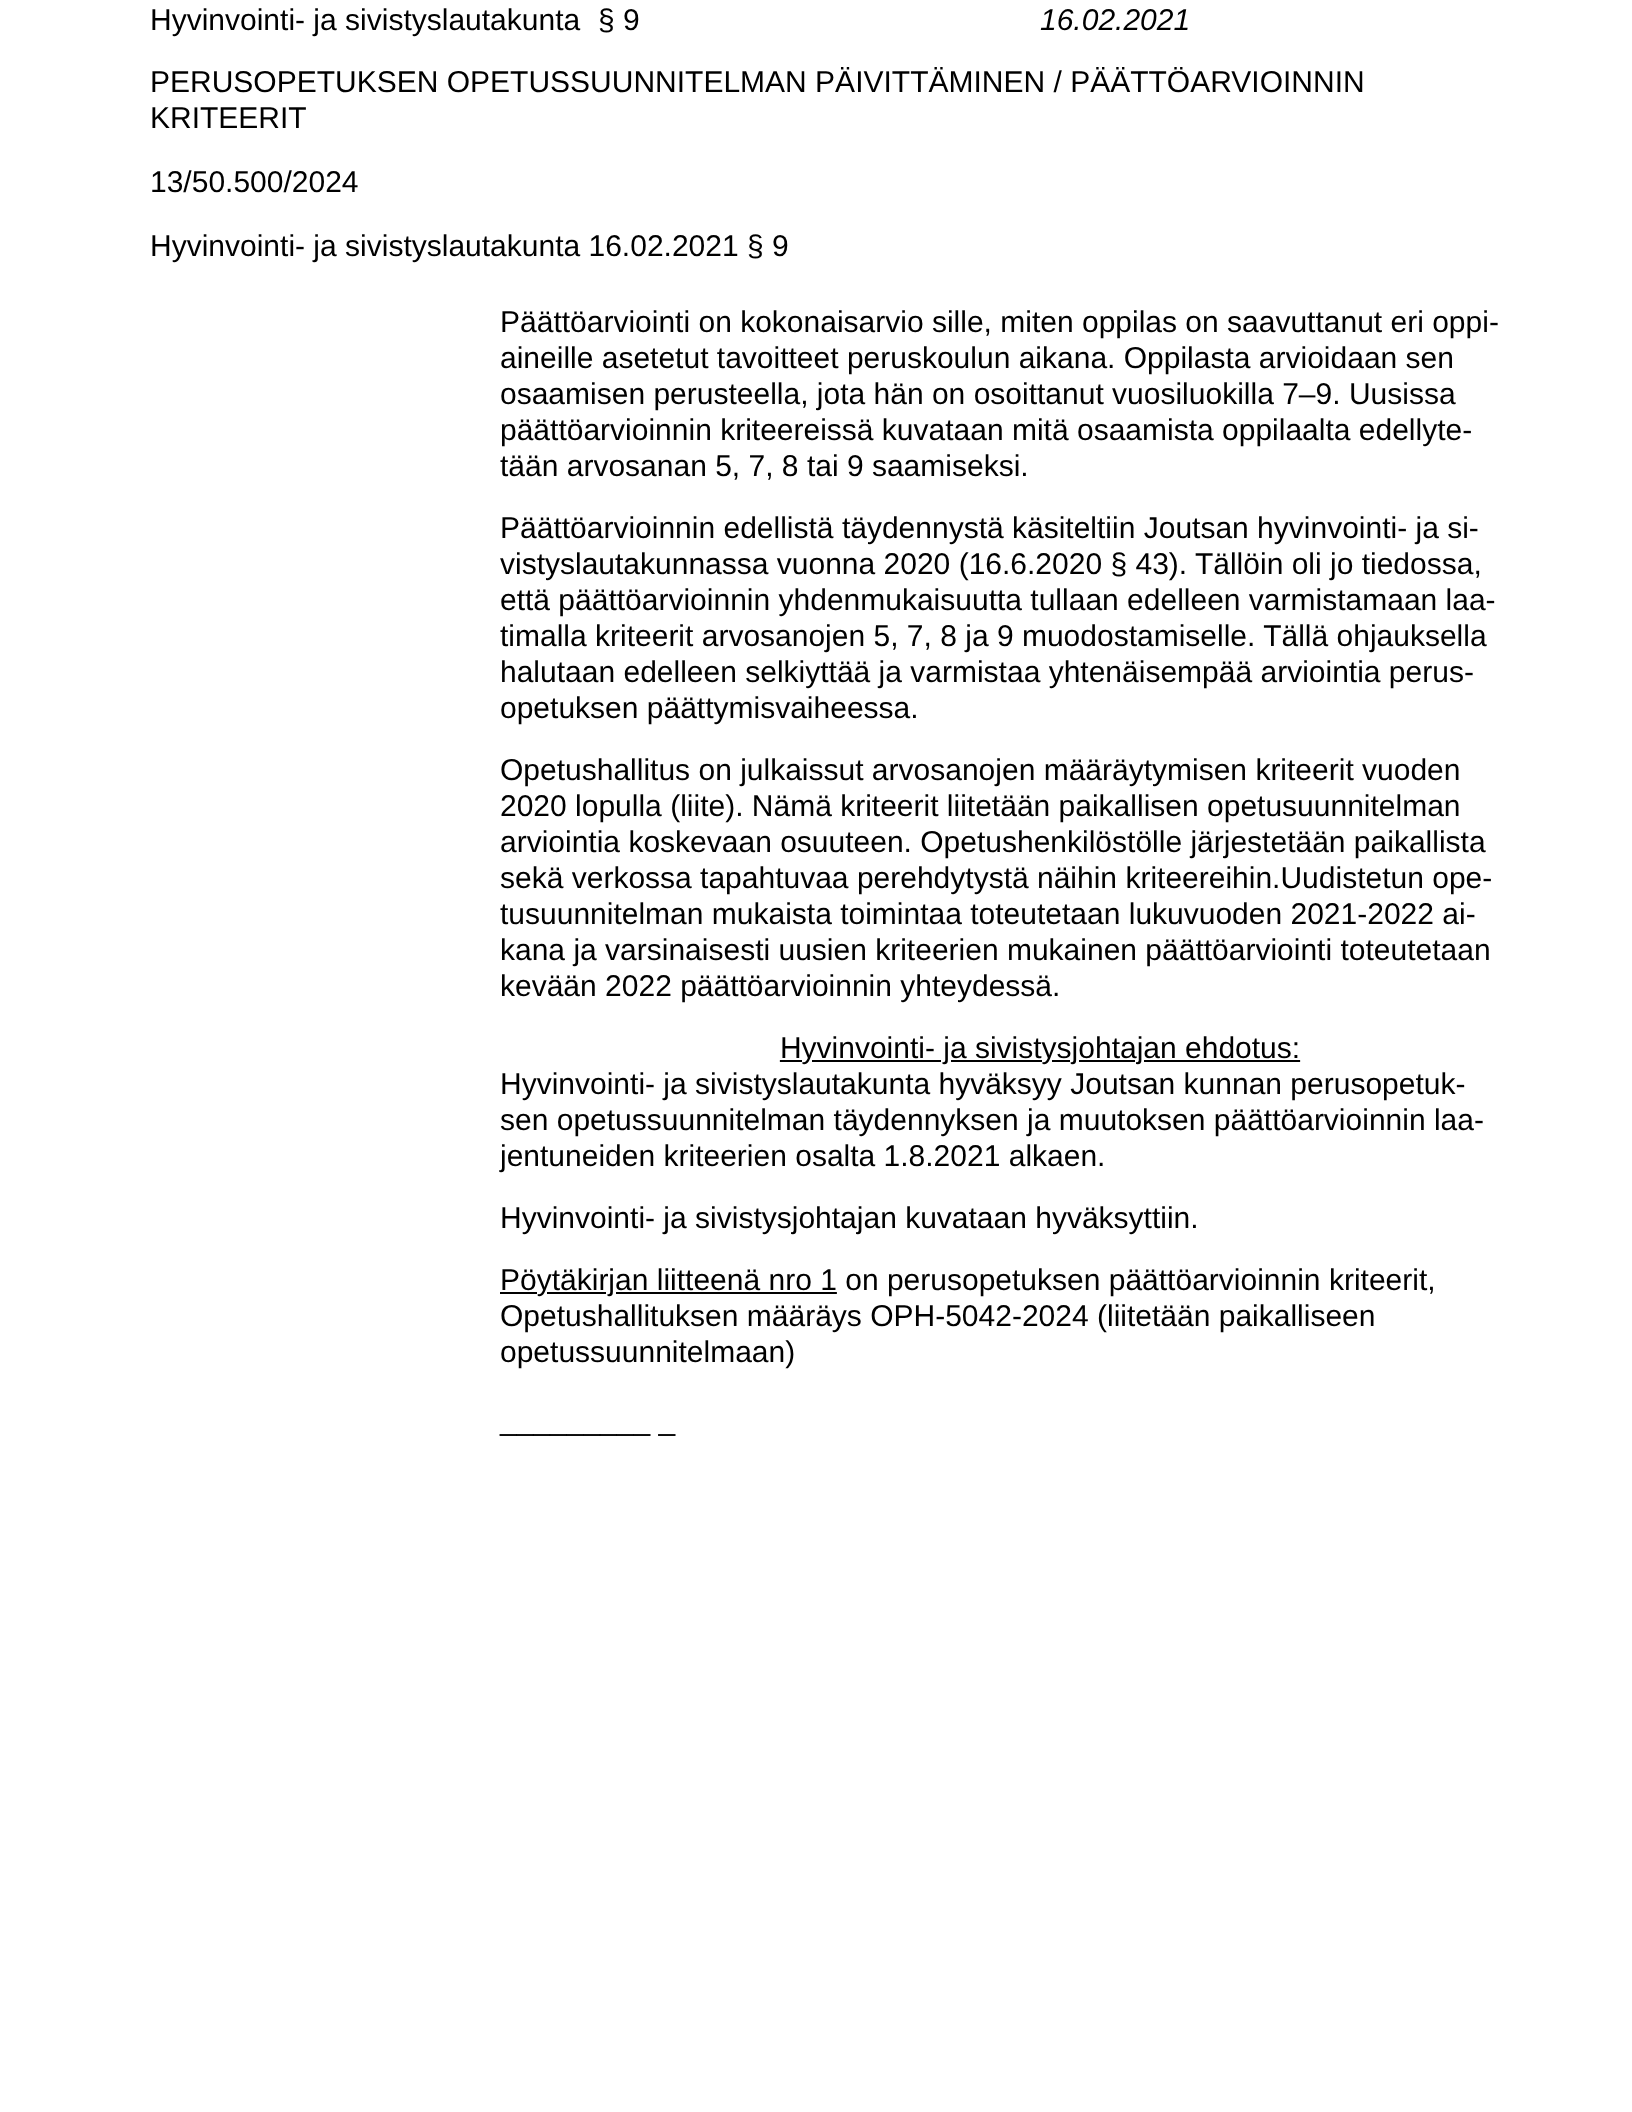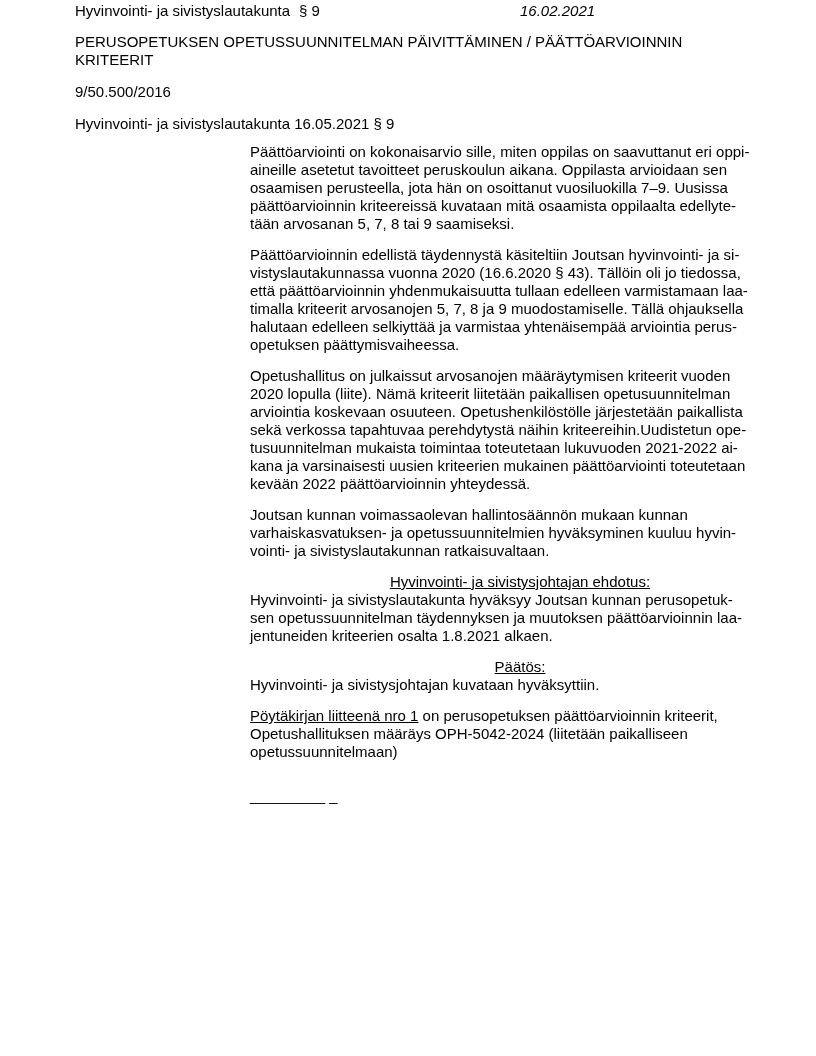--- a/index.html
+++ b/index.html
@@ -14,70 +14,66 @@
     line-height: 18px;
     overflow: hidden;
   }
   .abs { position: absolute; white-space: pre-line; }
   .doc-header-committee { top: 2px; left: 75px; }
   .doc-header-mark { top: 2px; left: 299px; }
   .doc-header-date { top: 2px; left: 520px; font-style: italic; }
   .doc-title { top: 33px; left: 75px; width: 660px; }
   .diary-number { top: 83px; left: 75px; }
   .section-header { top: 115px; left: 75px; }
-  .doc-body { position: absolute; top: 143px; left: 250px; width: 540px; }
+  .doc-body { position: absolute; top: 153px; left: 250px; width: 540px; }
   .doc-body p { margin: 0 0 13px 0; white-space: pre-line; }
   .underlined { text-decoration: underline; text-align: center; }
-  .sig-line { margin-top: 26px; white-space: pre; }
+  .sig-line { margin-top: 16px; white-space: pre; }
 </style>
 </head>
 <body>
 
 <div class="page">
 
   <div class="abs doc-header-committee">Hyvinvointi- ja sivistyslautakunta</div>
   <div class="abs doc-header-mark">§ 9</div>
   <div class="abs doc-header-date">16.02.2021</div>
 
   <div class="abs doc-title">PERUSOPETUKSEN OPETUSSUUNNITELMAN PÄIVITTÄMINEN / PÄÄTTÖARVIOINNIN
 KRITEERIT</div>
 
-  <div class="abs diary-number">9/50.500/2016</div>
+  <div class="abs diary-number">13/50.500/2024</div>
 
-  <div class="abs section-header">Hyvinvointi- ja sivistyslautakunta 16.05.2021 § 9</div>
+  <div class="abs section-header">Hyvinvointi- ja sivistyslautakunta 16.02.2021 § 9</div>
 
   <div class="doc-body">
     <p>Päättöarviointi on kokonaisarvio sille, miten oppilas on saavuttanut eri oppi-
 aineille asetetut tavoitteet peruskoulun aikana. Oppilasta arvioidaan sen
 osaamisen perusteella, jota hän on osoittanut vuosiluokilla 7–9. Uusissa
 päättöarvioinnin kriteereissä kuvataan mitä osaamista oppilaalta edellyte-
 tään arvosanan 5, 7, 8 tai 9 saamiseksi.</p>
     <p>Päättöarvioinnin edellistä täydennystä käsiteltiin Joutsan hyvinvointi- ja si-
 vistyslautakunnassa vuonna 2020 (16.6.2020 § 43). Tällöin oli jo tiedossa,
 että päättöarvioinnin yhdenmukaisuutta tullaan edelleen varmistamaan laa-
 timalla kriteerit arvosanojen 5, 7, 8 ja 9 muodostamiselle. Tällä ohjauksella
 halutaan edelleen selkiyttää ja varmistaa yhtenäisempää arviointia perus-
 opetuksen päättymisvaiheessa.</p>
     <p>Opetushallitus on julkaissut arvosanojen määräytymisen kriteerit vuoden
 2020 lopulla (liite). Nämä kriteerit liitetään paikallisen opetusuunnitelman
 arviointia koskevaan osuuteen. Opetushenkilöstölle järjestetään paikallista
 sekä verkossa tapahtuvaa perehdytystä näihin kriteereihin.Uudistetun ope-
 tusuunnitelman mukaista toimintaa toteutetaan lukuvuoden 2021-2022 ai-
 kana ja varsinaisesti uusien kriteerien mukainen päättöarviointi toteutetaan
 kevään 2022 päättöarvioinnin yhteydessä.</p>
-    <p>Joutsan kunnan voimassaolevan hallintosäännön mukaan kunnan
-varhaiskasvatuksen- ja opetussuunnitelmien hyväksyminen kuuluu hyvin-
-vointi- ja sivistyslautakunnan ratkaisuvaltaan.</p>
 
     <div class="underlined">Hyvinvointi- ja sivistysjohtajan ehdotus:</div>
     <p>Hyvinvointi- ja sivistyslautakunta hyväksyy Joutsan kunnan perusopetuk-
 sen opetussuunnitelman täydennyksen ja muutoksen päättöarvioinnin laa-
 jentuneiden kriteerien osalta 1.8.2021 alkaen.</p>
 
-    <div class="underlined">Päätös:</div>
     <p>Hyvinvointi- ja sivistysjohtajan kuvataan hyväksyttiin.</p>
 
     <p><span class="underlined">Pöytäkirjan liitteenä nro 1</span><span> on perusopetuksen päättöarvioinnin kriteerit,
 Opetushallituksen määräys OPH-5042-2024 (liitetään paikalliseen
 opetussuunnitelmaan)</span></p>
 
     <div class="sig-line">_________ _</div>
   </div>
 
 </div>

